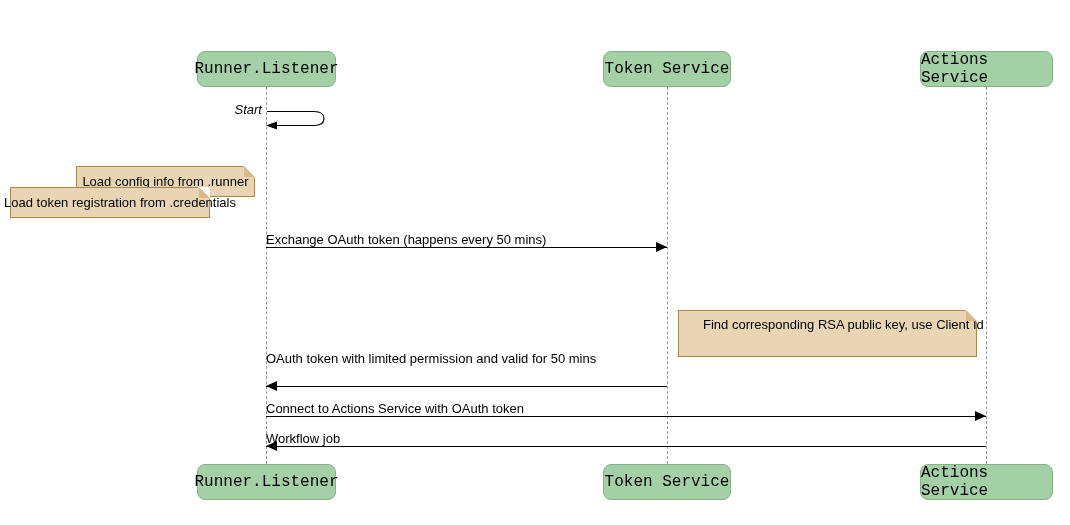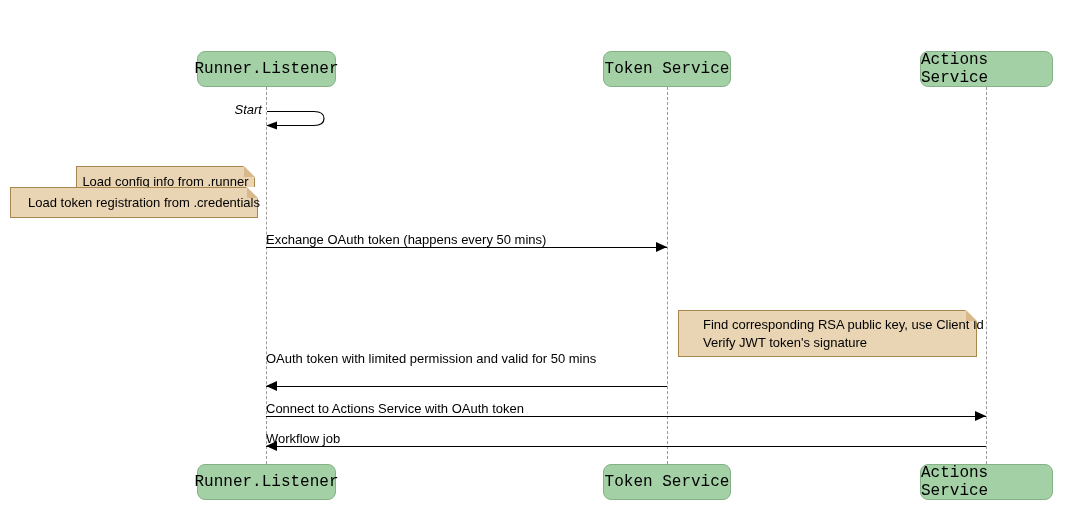--- a/index.html
+++ b/index.html
@@ -126,34 +126,33 @@
     <svg style="position:absolute;left:266px;top:107px;" width="70" height="26">
       <path d="M1 4.5 H48 Q58 4.5 58 11.5 Q58 18.5 48 18.5 H11" fill="none" stroke="#000000" stroke-width="1.2"></path>
       <polygon points="11,14.5 0,18.5 11,22.5" fill="#000000"></polygon>
     </svg>
   </div>
 
   <div class="note" style="left:76px;top:141px;width:179px;height:31px;margin-top:25px;">
     <span>Load config info from .runner</span>
   </div>
 
-  <div class="note" style="left:10px;top:187px;width:248px;height:31px;padding-left:20px;">
+  <div class="note" style="left:10px;top:187px;width:200px;height:31px;padding-left:20px;">
     <span>Load token registration from .credentials</span>
   </div>
 
   <div>
     <div class="msg-label" style="left:266px;top:233px;width:401px;">Exchange OAuth token (happens every 50 mins)</div>
     <div class="msg-line" style="left:266px;top:247px;width:401px;"></div>
     <div class="arrow-right" style="left:656px;top:242px;"></div>
   </div>
 
 
   <div class="note multiline" style="left:678px;top:310px;width:299px;height:47px;">
     <div>Find corresponding RSA public key, use Client Id</div>
-    <div>Verify JWT token's signature</div>
   </div>
 
   <div>
     <div class="msg-label" style="left:266px;top:352px;width:401px;">OAuth token with limited permission and valid for 50 mins</div>
     <div class="msg-line" style="left:266px;top:386px;width:401px;"></div>
     <div class="arrow-left" style="left:266px;top:381px;"></div>
   </div>
 
   <div>
     <div class="msg-label" style="left:266px;top:402px;width:720px;">Connect to Actions Service with OAuth token</div>

